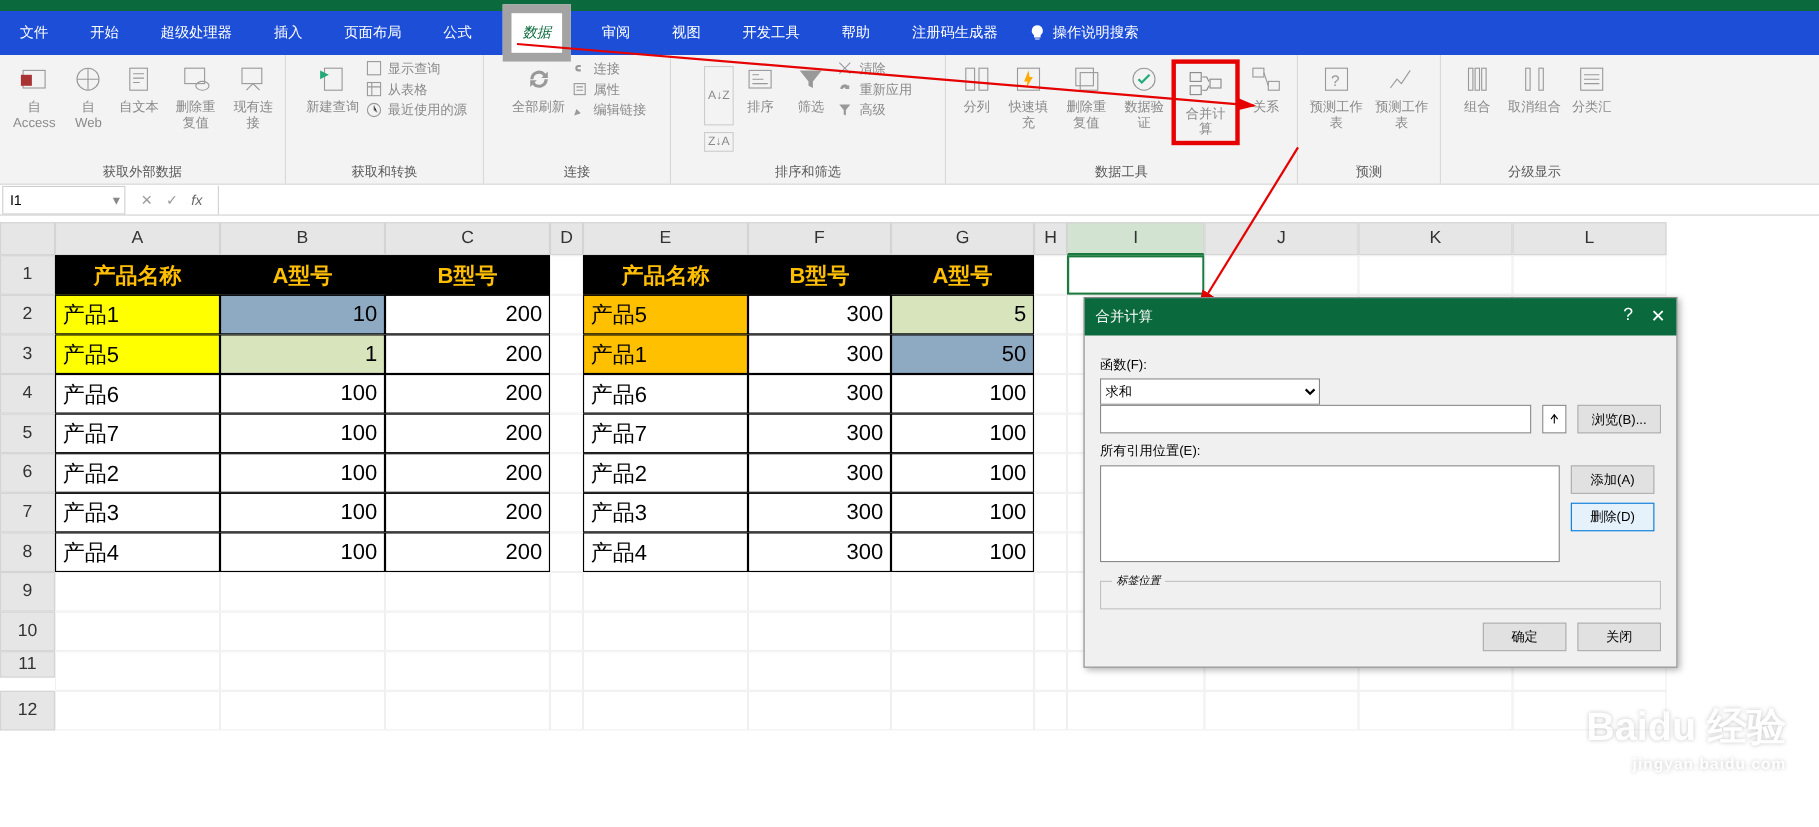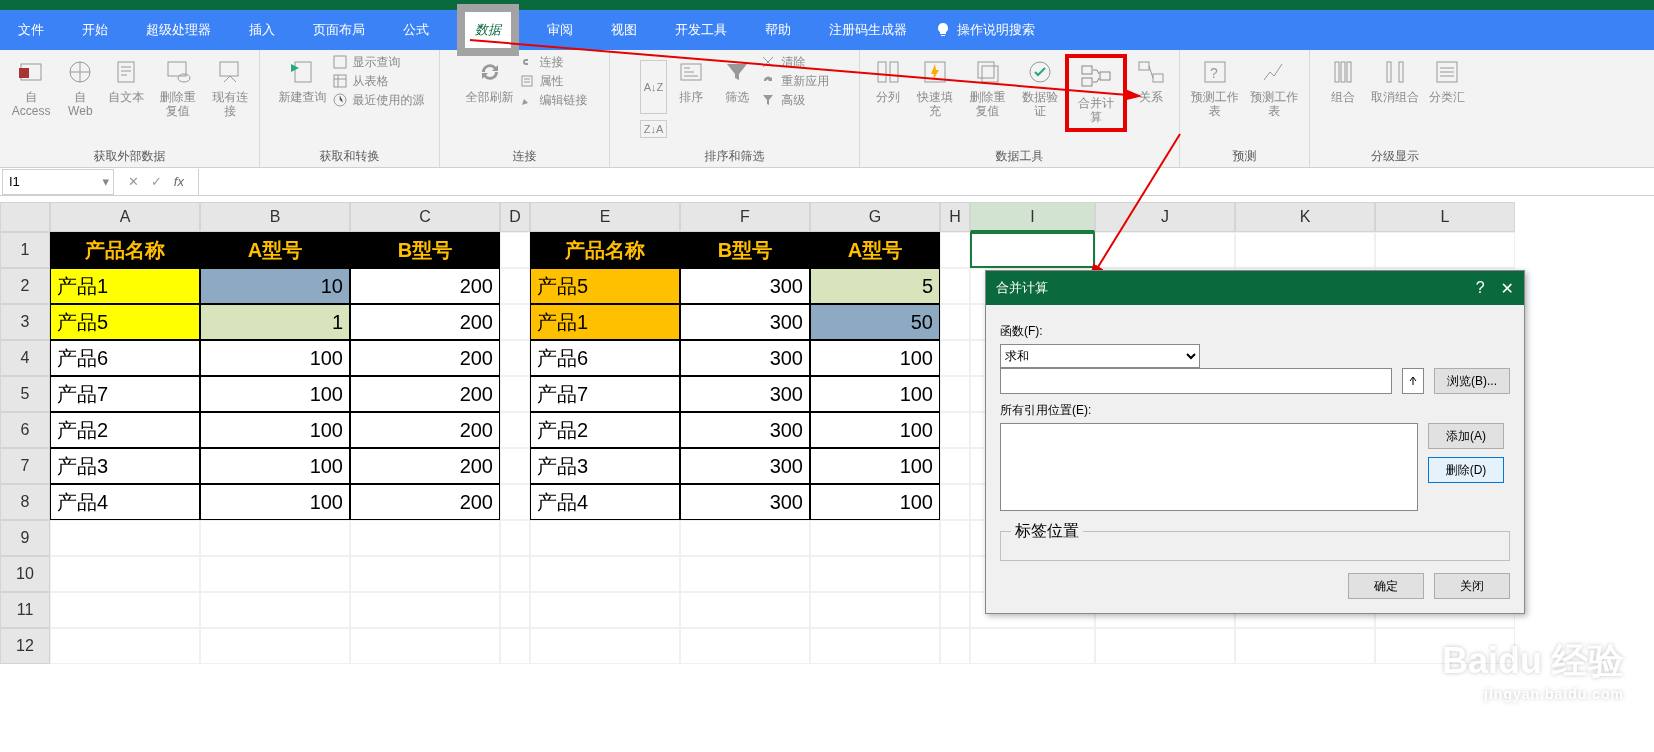--- a/index.html
+++ b/index.html
@@ -1,18 +1,18 @@
 <!DOCTYPE html>
 <html><head>
 <meta charset="utf-8">
 <style>
   * { box-sizing: border-box; margin: 0; padding: 0; }
   body { font-family: "Microsoft YaHei", "SimSun", sans-serif; font-size: 13px; background: #fff; overflow: hidden; width: 1654px; height: 752px; position: relative; }
   .titlebar { height: 10px; background: #0b6a3d; }
-  .menubar { display: flex; align-items: center; background: #3b82f6; color: #fff; height: 40px; padding: 0 8px; gap: 18px; }
+  .menubar { display: flex; align-items: center; background: #1d4ed8; color: #fff; height: 40px; padding: 0 8px; gap: 18px; }
   .menubar .tab { padding: 9px 10px; cursor: pointer; }
   .menubar .tab.active { background: #fff; color: #0b6a3d; }
   .menubar .tab.boxed { border: 8px solid #a3a3a3; font-style: italic; }
   .menubar .search-group { display: flex; align-items: center; gap: 6px; }
   .bulb { width: 16px; height: 16px; }
   .ribbon { display: flex; background: #f3f3f3; border-bottom: 1px solid #d0d0d0; height: 118px; }
   .rgroup { border-right: 1px solid #d9d9d9; padding: 4px 6px 0 6px; display: flex; flex-direction: column; align-items: center; justify-content: space-between; }
   .rgroup .btns { display: flex; gap: 2px; align-items: flex-start; }
   .rgroup .glabel { font-size: 12px; color: #5a5a5a; text-align: center; padding: 4px 0 2px; }
   .rbtn { display: flex; flex-direction: column; align-items: center; justify-content: flex-start; padding: 2px 4px; color: #8a8a8a; cursor: pointer; min-width: 44px; }
@@ -47,21 +47,21 @@
   .dlg-body label { font-size: 12px; display: block; margin: 8px 0 4px; }
   .dlg-body select, .dlg-body input[type=text], .dlg-body .listbox { background: #fff; border: 1px solid #888; font-size: 12px; }
   .dlg-body select { width: 200px; height: 24px; }
   .refrow { display: flex; gap: 10px; align-items: center; }
   .refrow input[type=text] { flex: 1; height: 26px; }
   .ref-picker { width: 22px; height: 26px; border: 1px solid #888; display: flex; align-items: center; justify-content: center; background: #fff; }
   .btn { width: 76px; height: 26px; background: #e1e1e1; border: 1px solid #adadad; font-size: 12px; cursor: pointer; }
   .btn.hl { border: 1px solid #0078d7; background: #e5f1fb; }
   .listbox { width: 418px; height: 88px; }
   .fieldset { border: 1px solid #c0c0c0; padding: 8px 10px 10px; margin-top: 10px; }
-  .fieldset legend { font-size: 16px; padding: 0 4px; }
+  .fieldset legend { font-size: 10px; padding: 0 4px; font-style: italic; }
   .chk { display: flex; align-items: center; gap: 6px; font-size: 12px; margin: 4px 0; }
   .chk input { width: 14px; height: 14px; }
   .dlg-foot { display: flex; justify-content: flex-end; gap: 10px; padding-top: 12px; }
   .watermark { position: absolute; right: 30px; bottom: 50px; color: #fff; opacity: 0.5; font-size: 36px; font-weight: bold; z-index: 20; pointer-events: none; text-shadow: 0 0 4px #888; }
   .watermark .sub { font-size: 14px; display: block; text-align: right; letter-spacing: 1px; }
   .sel-cell { border: 2px solid #1b7a3e; }
   .row-flex { display:flex; }
   .list-side { display:flex; flex-direction:column; gap:8px; margin-left:10px; }
 </style>
 </head>
@@ -557,21 +557,21 @@
       <div class="cell" style="width:150px"></div>
       <div class="cell" style="width:130px"></div>
       <div class="cell" style="width:130px"></div>
       <div class="cell" style="width:30px"></div>
       <div class="cell" style="width:125px"></div>
       <div class="cell" style="width:140px"></div>
       <div class="cell" style="width:140px"></div>
       <div class="cell" style="width:140px"></div>
     </div>
     <div style="display:flex">
-      <div class="rowhead" style="width:50px;height:36px">11</div>
+      <div class="rowhead" style="width:50px;height:24px">11</div>
       <div class="cell" style="width:150px"></div>
       <div class="cell" style="width:150px"></div>
       <div class="cell" style="width:150px"></div>
       <div class="cell" style="width:30px"></div>
       <div class="cell" style="width:150px"></div>
       <div class="cell" style="width:130px"></div>
       <div class="cell" style="width:130px"></div>
       <div class="cell" style="width:30px"></div>
       <div class="cell" style="width:125px"></div>
       <div class="cell" style="width:140px"></div>

